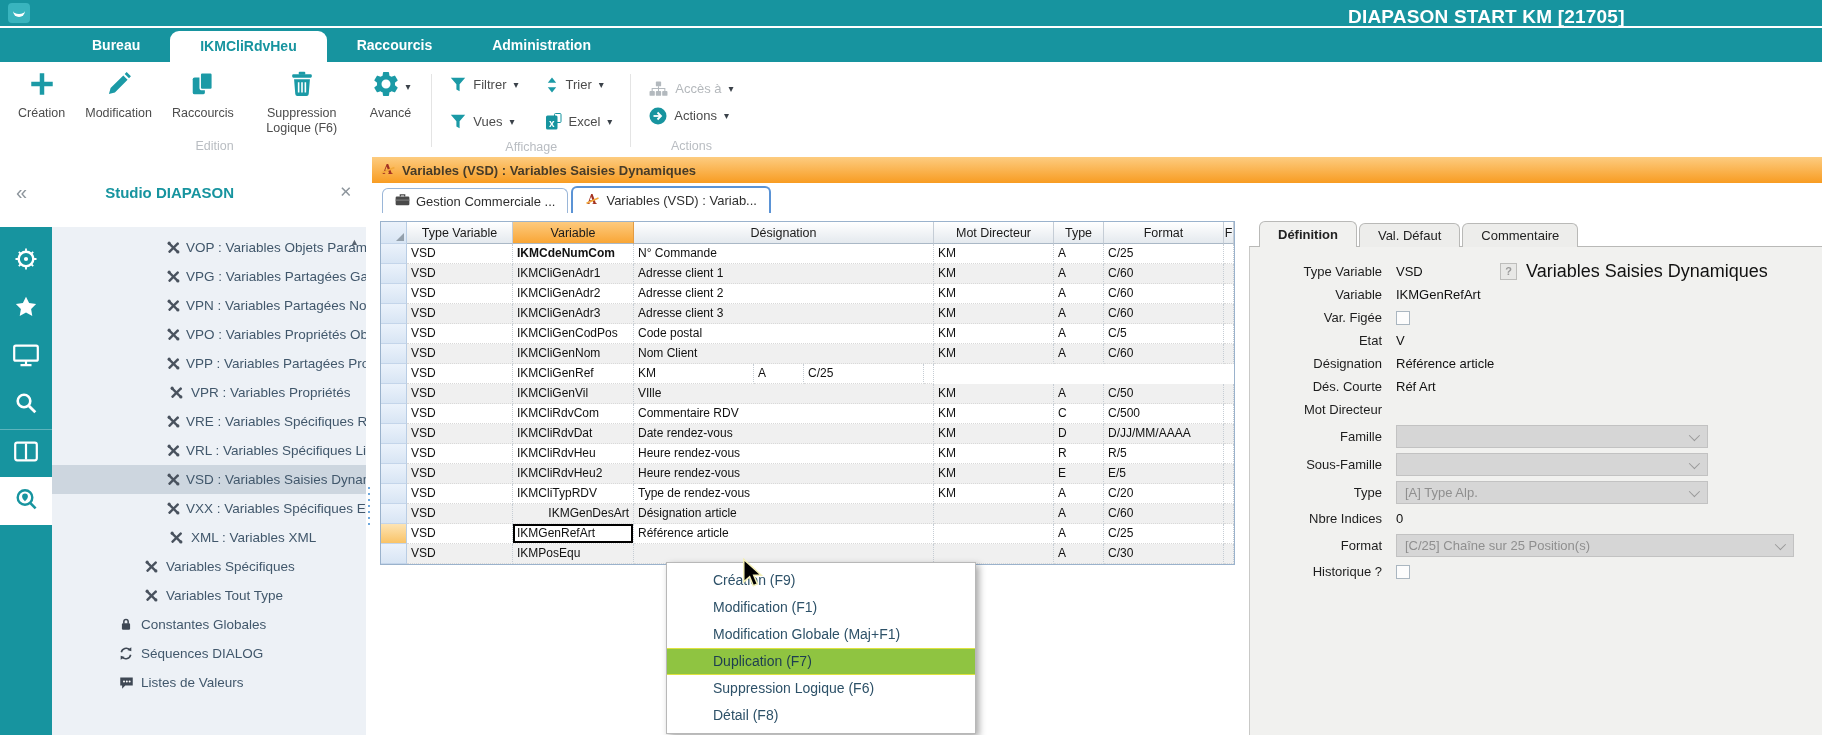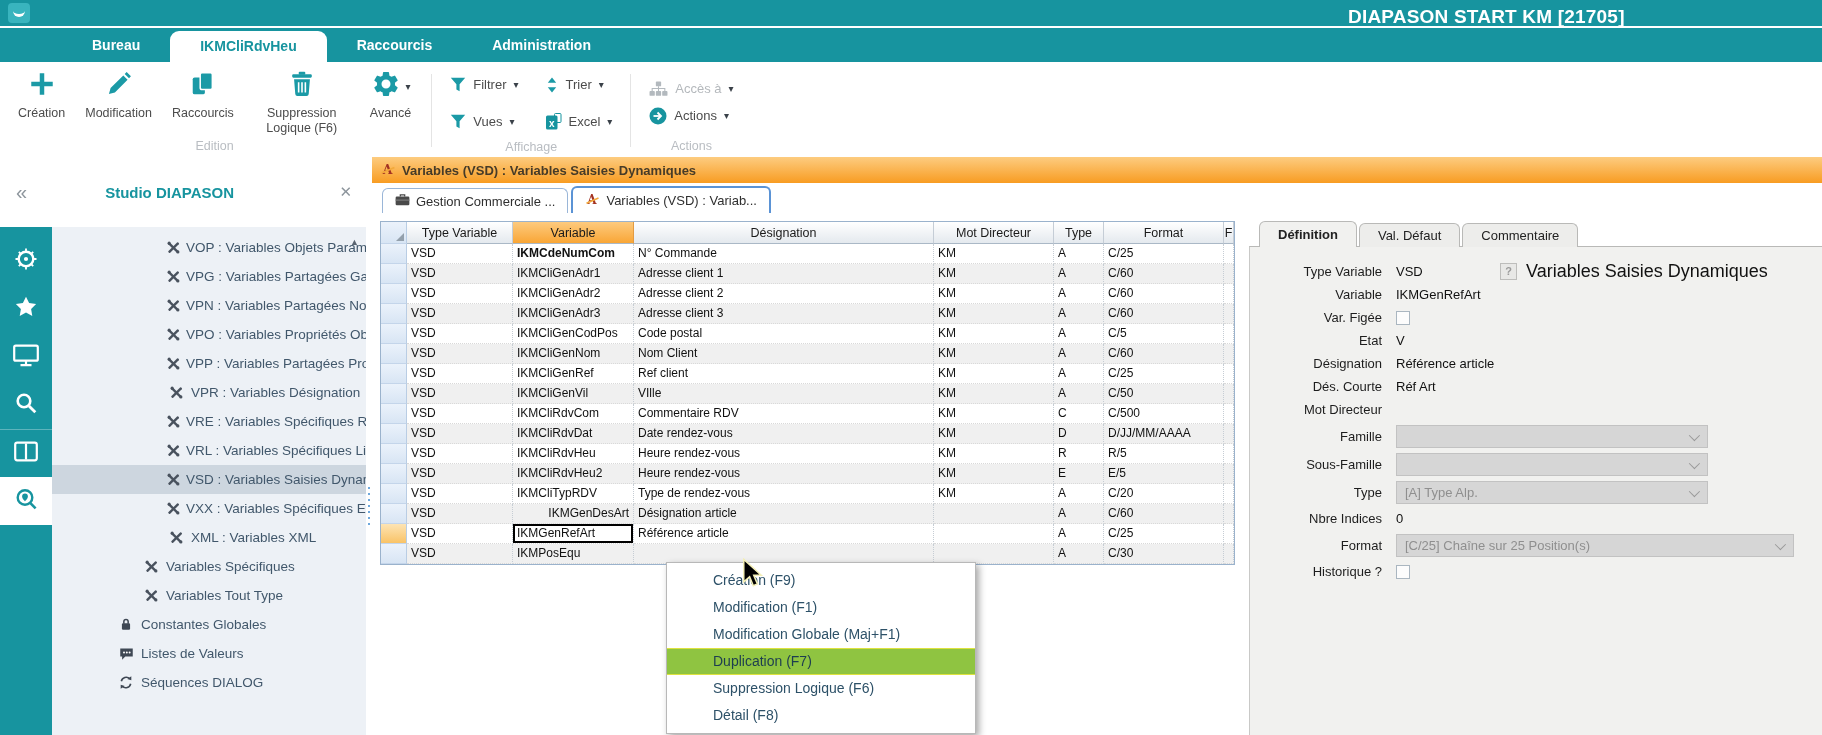--- a/index.html
+++ b/index.html
@@ -350,21 +350,21 @@
             </div>
             <div class="tree-item ind2">
               <span class="ti-icon">
                 <svg width="15" height="15" viewBox="0 0 24 24" fill="#49525e">
                   <rect x="1" y="10.4" width="22" height="3.8" rx="1.3" transform="rotate(-45 12 12)"></rect>
                   <rect x="1" y="10.4" width="22" height="3.8" rx="1.3" transform="rotate(45 12 12)"></rect>
                   <circle cx="5" cy="5" r="2.5"></circle>
                   <circle cx="19" cy="19" r="2.5"></circle>
                 </svg>
               </span>
-              <span class="ti-label">VPR : Variables Désignation</span>
+              <span class="ti-label">VPR : Variables Propriétés</span>
             </div>
             <div class="tree-item ind2">
               <span class="ti-icon">
                 <svg width="15" height="15" viewBox="0 0 24 24" fill="#49525e">
                   <rect x="1" y="10.4" width="22" height="3.8" rx="1.3" transform="rotate(-45 12 12)"></rect>
                   <rect x="1" y="10.4" width="22" height="3.8" rx="1.3" transform="rotate(45 12 12)"></rect>
                   <circle cx="5" cy="5" r="2.5"></circle>
                   <circle cx="19" cy="19" r="2.5"></circle>
                 </svg>
               </span>
@@ -437,44 +437,44 @@
               <span class="ti-label">Variables Tout Type</span>
             </div>
             <div class="tree-item ind0">
               <span class="ti-icon">
                 <svg width="14" height="15" viewBox="0 0 24 24" fill="#3f4854">
                   <path d="M12 2a5 5 0 0 0-5 5v3.5h2.6V7a2.4 2.4 0 0 1 4.8 0v3.5H17V7a5 5 0 0 0-5-5z"></path>
                   <rect x="5" y="10" width="14" height="11" rx="2"></rect>
                 </svg>
               </span>
               <span class="ti-label">Constantes Globales</span>
+            </div>
+            <div class="tree-item ind0">
+              <span class="ti-icon">
+                <svg width="16" height="15" viewBox="0 0 24 24" fill="none" stroke="#3f4854" stroke-width="2.5">
+                  <path d="M4.5 10A8 8 0 0 1 18 6"></path>
+                  <path d="M19.5 14A8 8 0 0 1 6 18"></path>
+                  <polygon points="20.5,2 20.5,8.5 14,6.5" fill="#3f4854" stroke="none"></polygon>
+                  <polygon points="3.5,22 3.5,15.5 10,17.5" fill="#3f4854" stroke="none"></polygon>
+                </svg>
+              </span>
+              <span class="ti-label">Séquences DIALOG</span>
             </div>
             <div class="tree-item ind0">
               <span class="ti-icon">
                 <svg width="15" height="14" viewBox="0 0 24 22" fill="#3f4854">
                   <path d="M2 2h20v13H10l-5 5v-5H2z"></path>
                   <g fill="#fff">
                     <circle cx="8" cy="8.5" r="1.6"></circle>
                     <circle cx="12.5" cy="8.5" r="1.6"></circle>
                     <circle cx="17" cy="8.5" r="1.6"></circle>
                   </g>
                 </svg>
               </span>
               <span class="ti-label">Listes de Valeurs</span>
-            </div>
-            <div class="tree-item ind0">
-              <span class="ti-icon">
-                <svg width="16" height="15" viewBox="0 0 24 24" fill="none" stroke="#3f4854" stroke-width="2.5">
-                  <path d="M4.5 10A8 8 0 0 1 18 6"></path>
-                  <path d="M19.5 14A8 8 0 0 1 6 18"></path>
-                  <polygon points="20.5,2 20.5,8.5 14,6.5" fill="#3f4854" stroke="none"></polygon>
-                  <polygon points="3.5,22 3.5,15.5 10,17.5" fill="#3f4854" stroke="none"></polygon>
-                </svg>
-              </span>
-              <span class="ti-label">Séquences DIALOG</span>
             </div>
           </div>
       </div>
     </aside>
     <div class="splitter"></div>
     <main class="main">
       <div class="window-bar">
         <span><svg width="16" height="16" viewBox="0 0 20 20">
               <text x="3" y="16" font-size="16" font-weight="bold" font-family="DejaVu Serif,serif" fill="#a33222">A</text>
               <path d="M2 15L18 8" stroke="#f2a93b" stroke-width="2"></path>
@@ -568,21 +568,20 @@
                 <div class="cell" style="width: 300px;">Nom Client</div>
                 <div class="cell" style="width: 120px;">KM</div>
                 <div class="cell" style="width: 50px;">A</div>
                 <div class="cell" style="width: 120px;">C/60</div>
                 <div class="cell" style="width: 10px;"></div>
               </div>
               <div class="grid-row">
                 <div class="cell sel-cell" style="width: 26px;"></div>
                 <div class="cell" style="width: 106px;">VSD</div>
                 <div class="cell" style="width: 121px;">IKMCliGenRef</div>
-                <div class="cell" style="width: 300px;">Ref client</div>
                 <div class="cell" style="width: 120px;">KM</div>
                 <div class="cell" style="width: 50px;">A</div>
                 <div class="cell" style="width: 120px;">C/25</div>
                 <div class="cell" style="width: 10px;"></div>
               </div>
               <div class="grid-row alt">
                 <div class="cell sel-cell" style="width: 26px;"></div>
                 <div class="cell" style="width: 106px;">VSD</div>
                 <div class="cell" style="width: 121px;">IKMCliGenVil</div>
                 <div class="cell" style="width: 300px;">VIlle</div>

